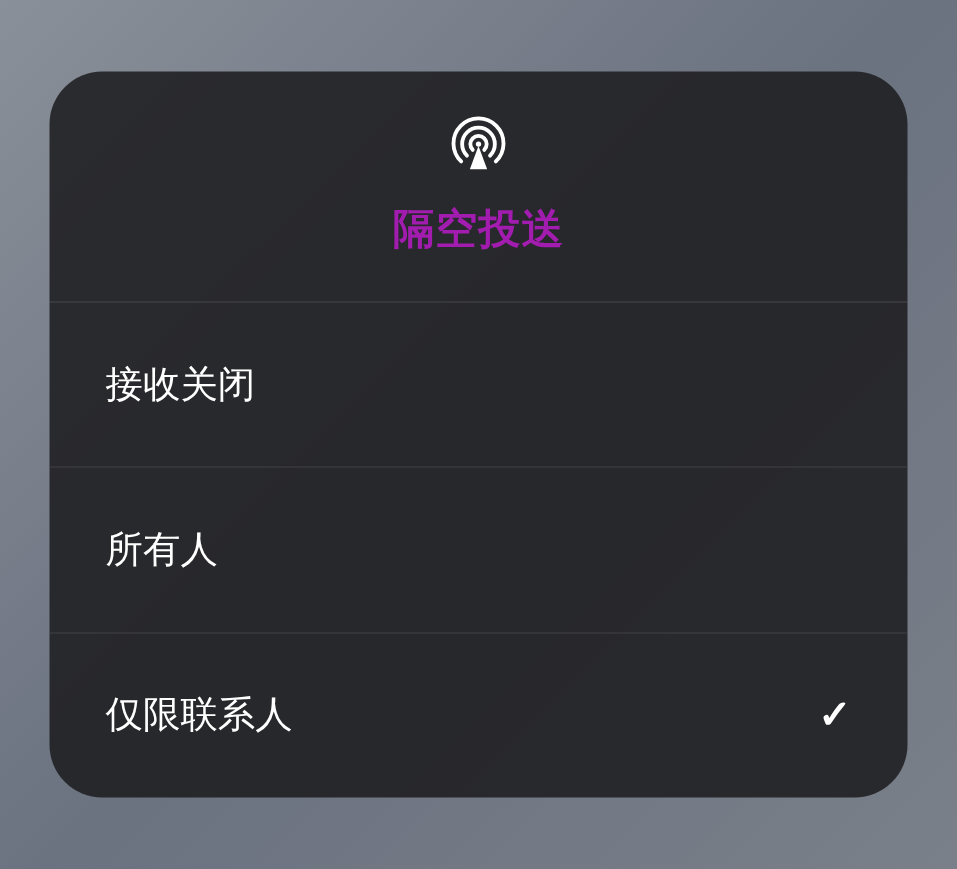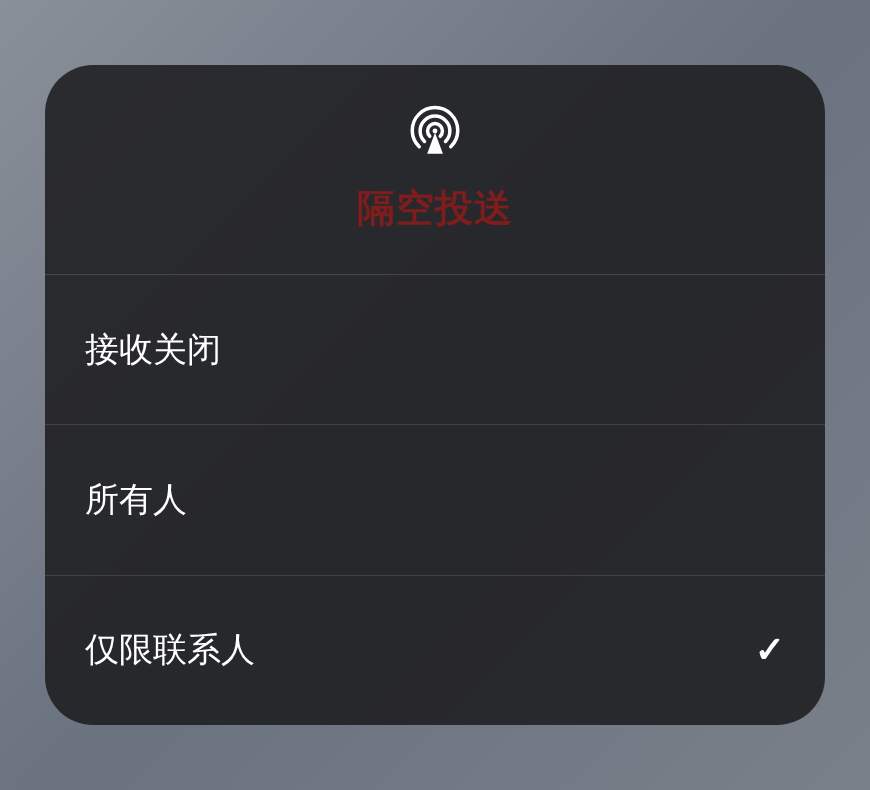--- a/index.html
+++ b/index.html
@@ -46,38 +46,38 @@
       align-items: center;
       justify-content: center;
     }
 
     .airdrop-icon svg {
       width: 56px;
       height: 56px;
     }
 
     .title {
-      color: #7f1d1d;
+      color: #a21caf;
       font-size: 38px;
       font-weight: 600;
       letter-spacing: 1px;
     }
 
     .options {
       flex: 1;
       display: flex;
       flex-direction: column;
     }
 
     .option-row {
       flex: 1;
       display: flex;
       align-items: center;
       justify-content: space-between;
-      padding: 0 40px;
+      padding: 0 51px;
       border-bottom: 1px solid rgba(255, 255, 255, 0.12);
       cursor: pointer;
     }
 
     .option-row:last-child {
       border-bottom: none;
     }
 
     .option-label {
       color: #ffffff;

